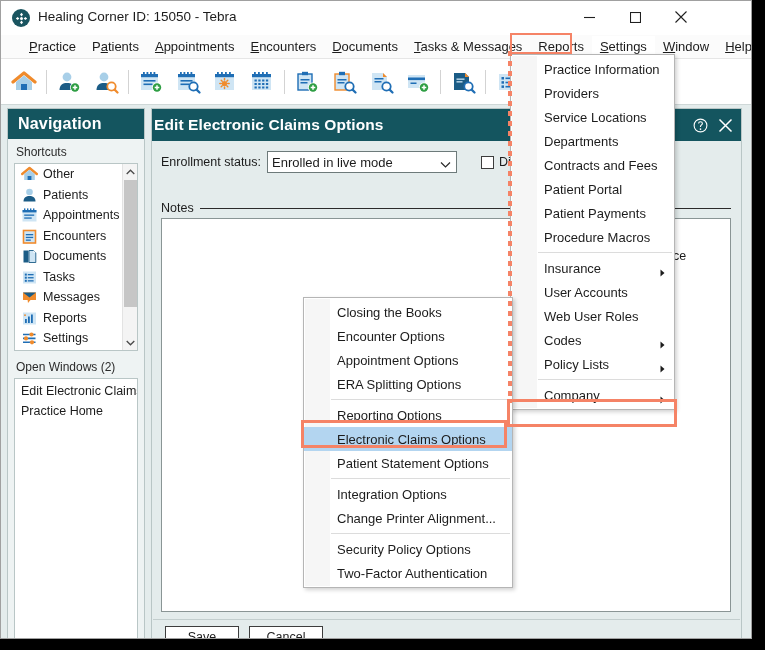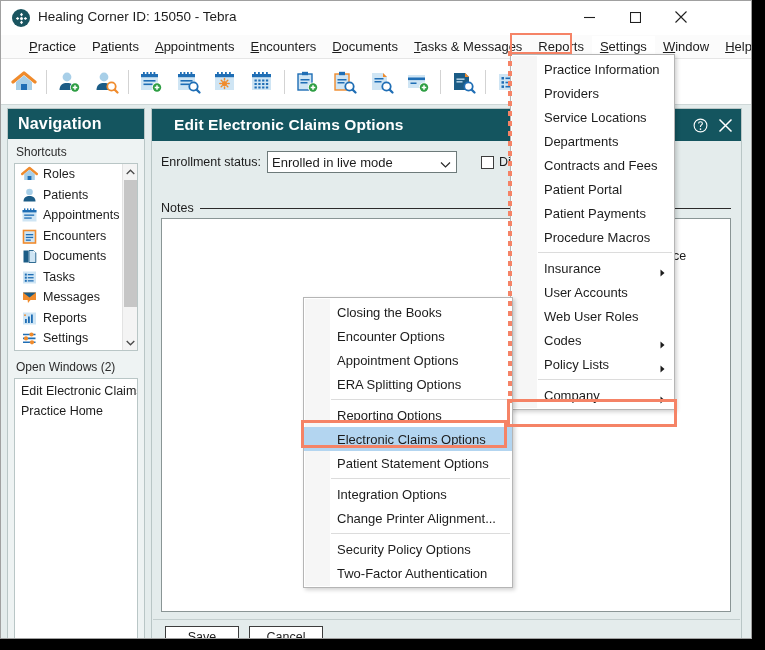--- a/index.html
+++ b/index.html
@@ -190,21 +190,21 @@
   }
   #dialog-header {
     position: relative;
     height: 32px;
     background: #14555f;
     color: #ffffff;
     display: flex; align-items: center;
   }
   #dialog-title {
     font-size: 15.5px; font-weight: bold;
-    padding-left: 22px; letter-spacing: 0.1px;
+    padding-left: 2px; letter-spacing: 0.1px;
   }
   #dialog-header-actions {
     position: absolute; right: 8px; top: 0; height: 32px;
     display: flex; align-items: center; gap: 10px;
   }
   #dialog-header-actions svg { display: block; }
   #dialog-body {
     position: relative;
     height: 479px;
     padding: 0;
@@ -550,21 +550,21 @@
 
       <div id="nav-list-wrap">
         <div class="nav-item">
           <span class="ico">
             <svg width="17" height="16" viewBox="0 0 17 16">
               <path d="M1.2 8 L8.5 2 L15.8 8" fill="none" stroke="#f08b2c" stroke-width="2.4" stroke-linejoin="round" stroke-linecap="round"></path>
               <path d="M3.2 8 L8.5 3.8 L13.8 8 V14 H3.2 Z" fill="#a8cfe8"></path>
               <rect x="6.6" y="10" width="3.8" height="4" fill="#1f6eb5"></rect>
             </svg>
           </span>
-          <span>Roles</span>
+          <span>Other</span>
         </div>
         <div class="nav-item">
           <span class="ico">
             <svg width="17" height="16" viewBox="0 0 17 16">
               <circle cx="8.5" cy="5" r="3.3" fill="#a8cfe8"></circle>
               <path d="M2.5 14.5 C2.5 10.4 5.2 9 8.5 9 C11.8 9 14.5 10.4 14.5 14.5 Z" fill="#1b5c86"></path>
             </svg>
           </span>
           <span>Patients</span>
         </div>

